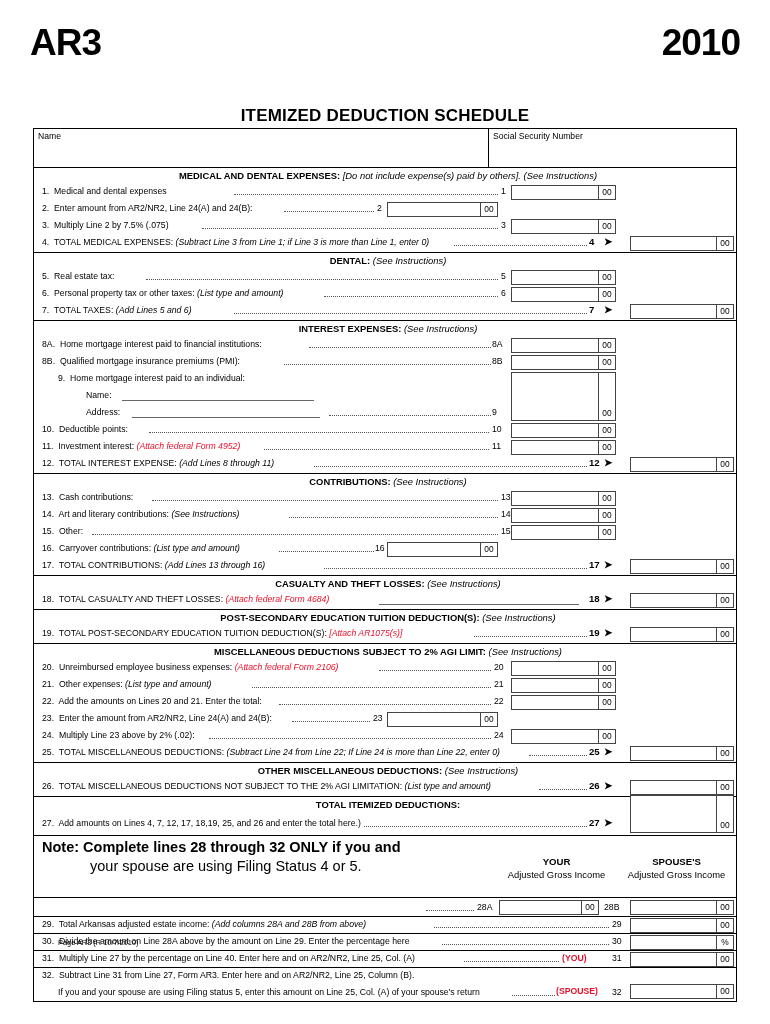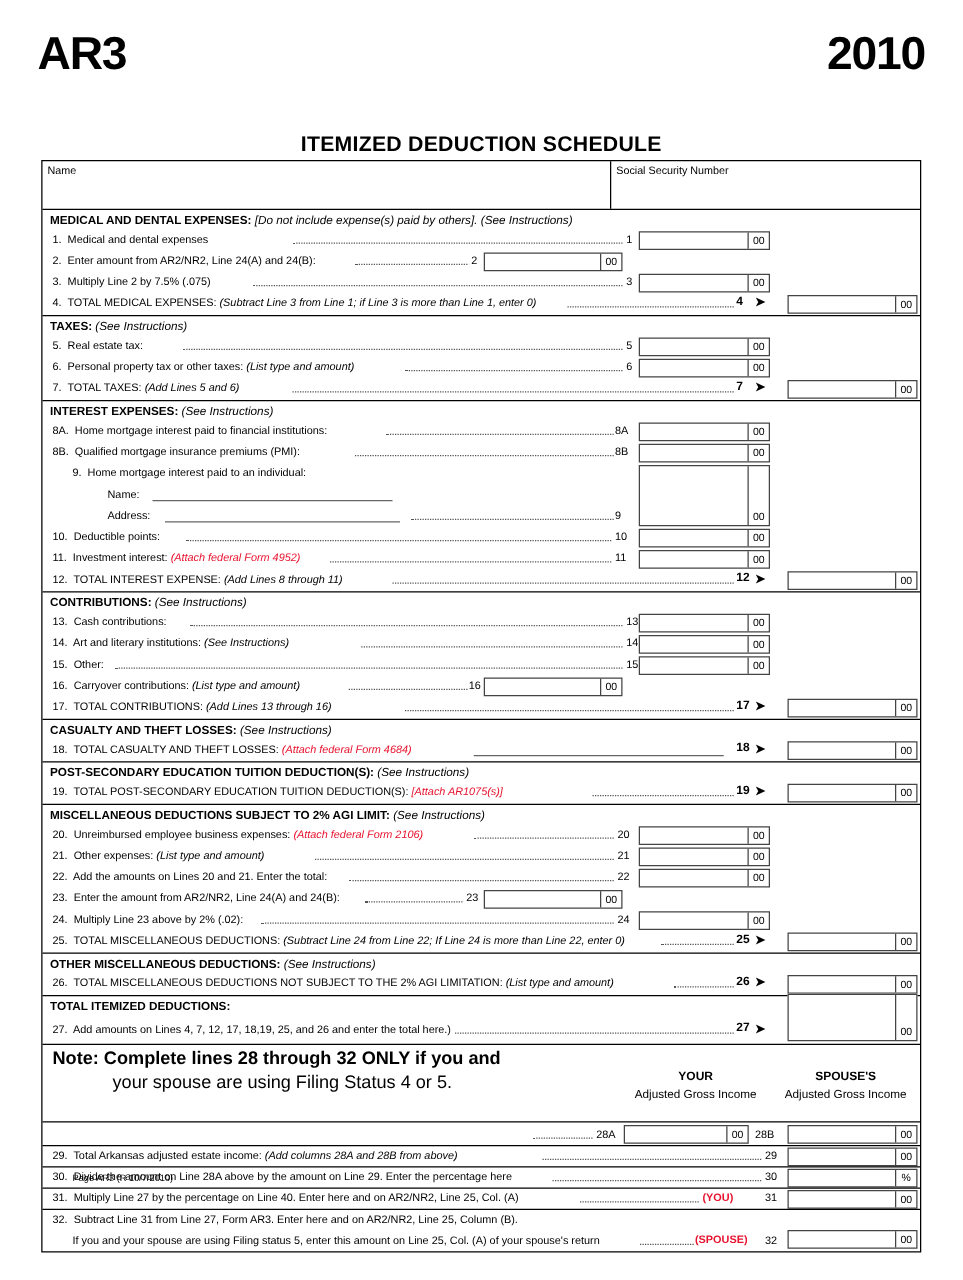--- a/index.html
+++ b/index.html
@@ -19,21 +19,21 @@
   .bt{border-top:1.4px solid #000;}
 
   
   .idrow{height:38px;display:flex;}
   .idcell{position:relative;box-sizing:border-box;}
   .idcell.left{width:455px;border-right:1.2px solid #000;}
   .idcell.right{flex:1;}
   .idlabel{position:absolute;left:4px;top:2px;font-size:8.6px;}
 
   
-  .sechdr{padding:2px 0 2px 6px;font-size:9.4px;font-weight:bold;line-height:12px;}
+  .sechdr{padding:2px 0 2px 6px;font-size:9.4px;font-weight:bold;line-height:12px;text-align:center;}
   .sechdr i{font-weight:normal;font-style:italic;}
 
   
   .lrow{position:relative;height:17px;}
   .ltext{position:absolute;left:8px;top:2px;font-size:8.7px;white-space:nowrap;}
   .ltext.ind{left:24px;}
   .ltext.ind2{left:52px;}
   .ltext i{font-style:italic;}
   .red{color:#e8112d;font-style:italic;}
   .redb{color:#e8112d;font-weight:bold;font-style:normal;}
@@ -126,21 +126,21 @@
       <span class="leader" style="left:420px;width:133px;"></span>
       <span class="lnumb" style="left:555px;">4</span>
       <span class="arrow" style="left:570px;">➤</span>
       <span class="mbox col2">
           <span class="fill"></span>
           <span class="cents">00</span>
         </span>
     </div>
 
     <div class="row bt sechdr">
-      <span>TAXES:</span>
+      <span>DENTAL:</span>
       <i>(See Instructions)</i>
     </div>
 
     <div class="row lrow">
       <span class="ltext"><span>5.</span>&nbsp; <span>Real estate tax:</span></span>
       <span class="leader" style="left:112px;width:352px;"></span>
       <span class="lnum" style="left:467px;">5</span>
       <span class="mbox col1">
           <span class="fill"></span>
           <span class="cents">00</span>
@@ -249,21 +249,21 @@
       <span class="ltext"><span>13.</span>&nbsp; <span>Cash contributions:</span></span>
       <span class="leader" style="left:118px;width:346px;"></span>
       <span class="lnum" style="left:467px;">13</span>
       <span class="mbox col1">
           <span class="fill"></span>
           <span class="cents">00</span>
         </span>
     </div>
 
     <div class="row lrow">
-      <span class="ltext"><span>14.</span>&nbsp; <span>Art and literary institutions:</span> <i>(See Instructions)</i></span>
+      <span class="ltext"><span>14.</span>&nbsp; <span>Art and literary contributions:</span> <i>(See Instructions)</i></span>
       <span class="leader" style="left:255px;width:209px;"></span>
       <span class="lnum" style="left:467px;">14</span>
       <span class="mbox col1">
           <span class="fill"></span>
           <span class="cents">00</span>
         </span>
     </div>
 
     <div class="row lrow">
       <span class="ltext"><span>15.</span>&nbsp; <span>Other:</span></span>

